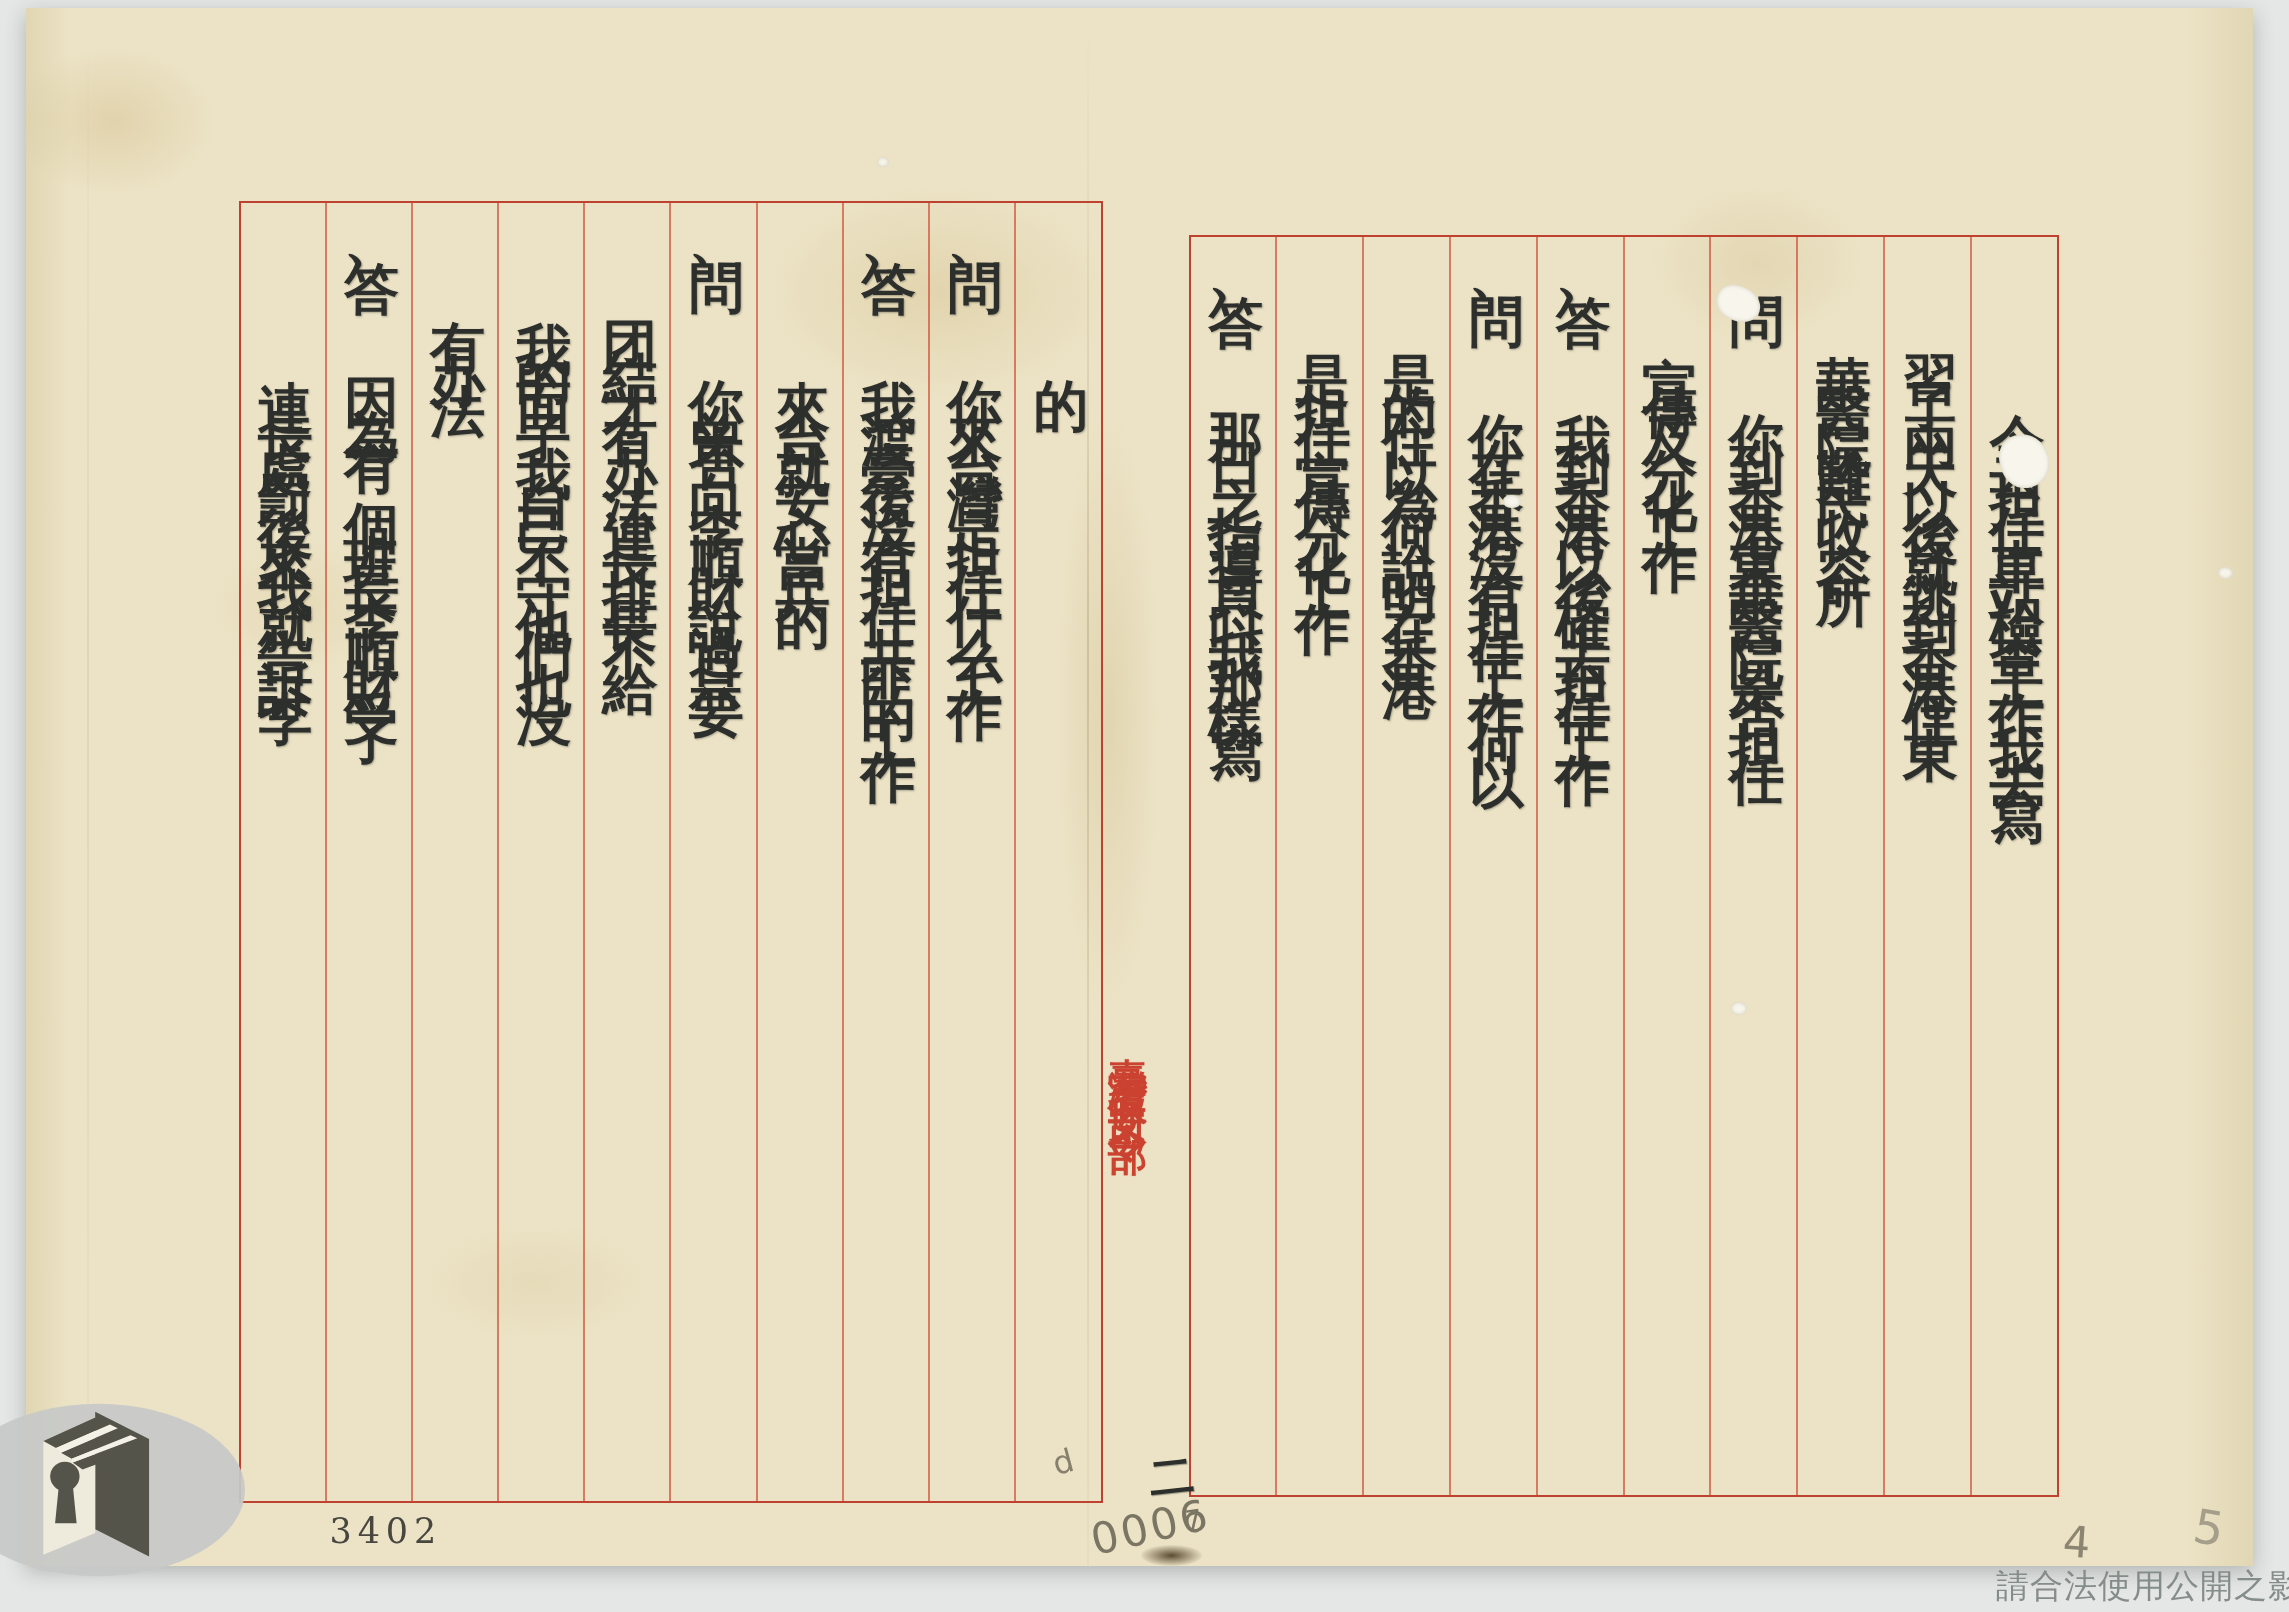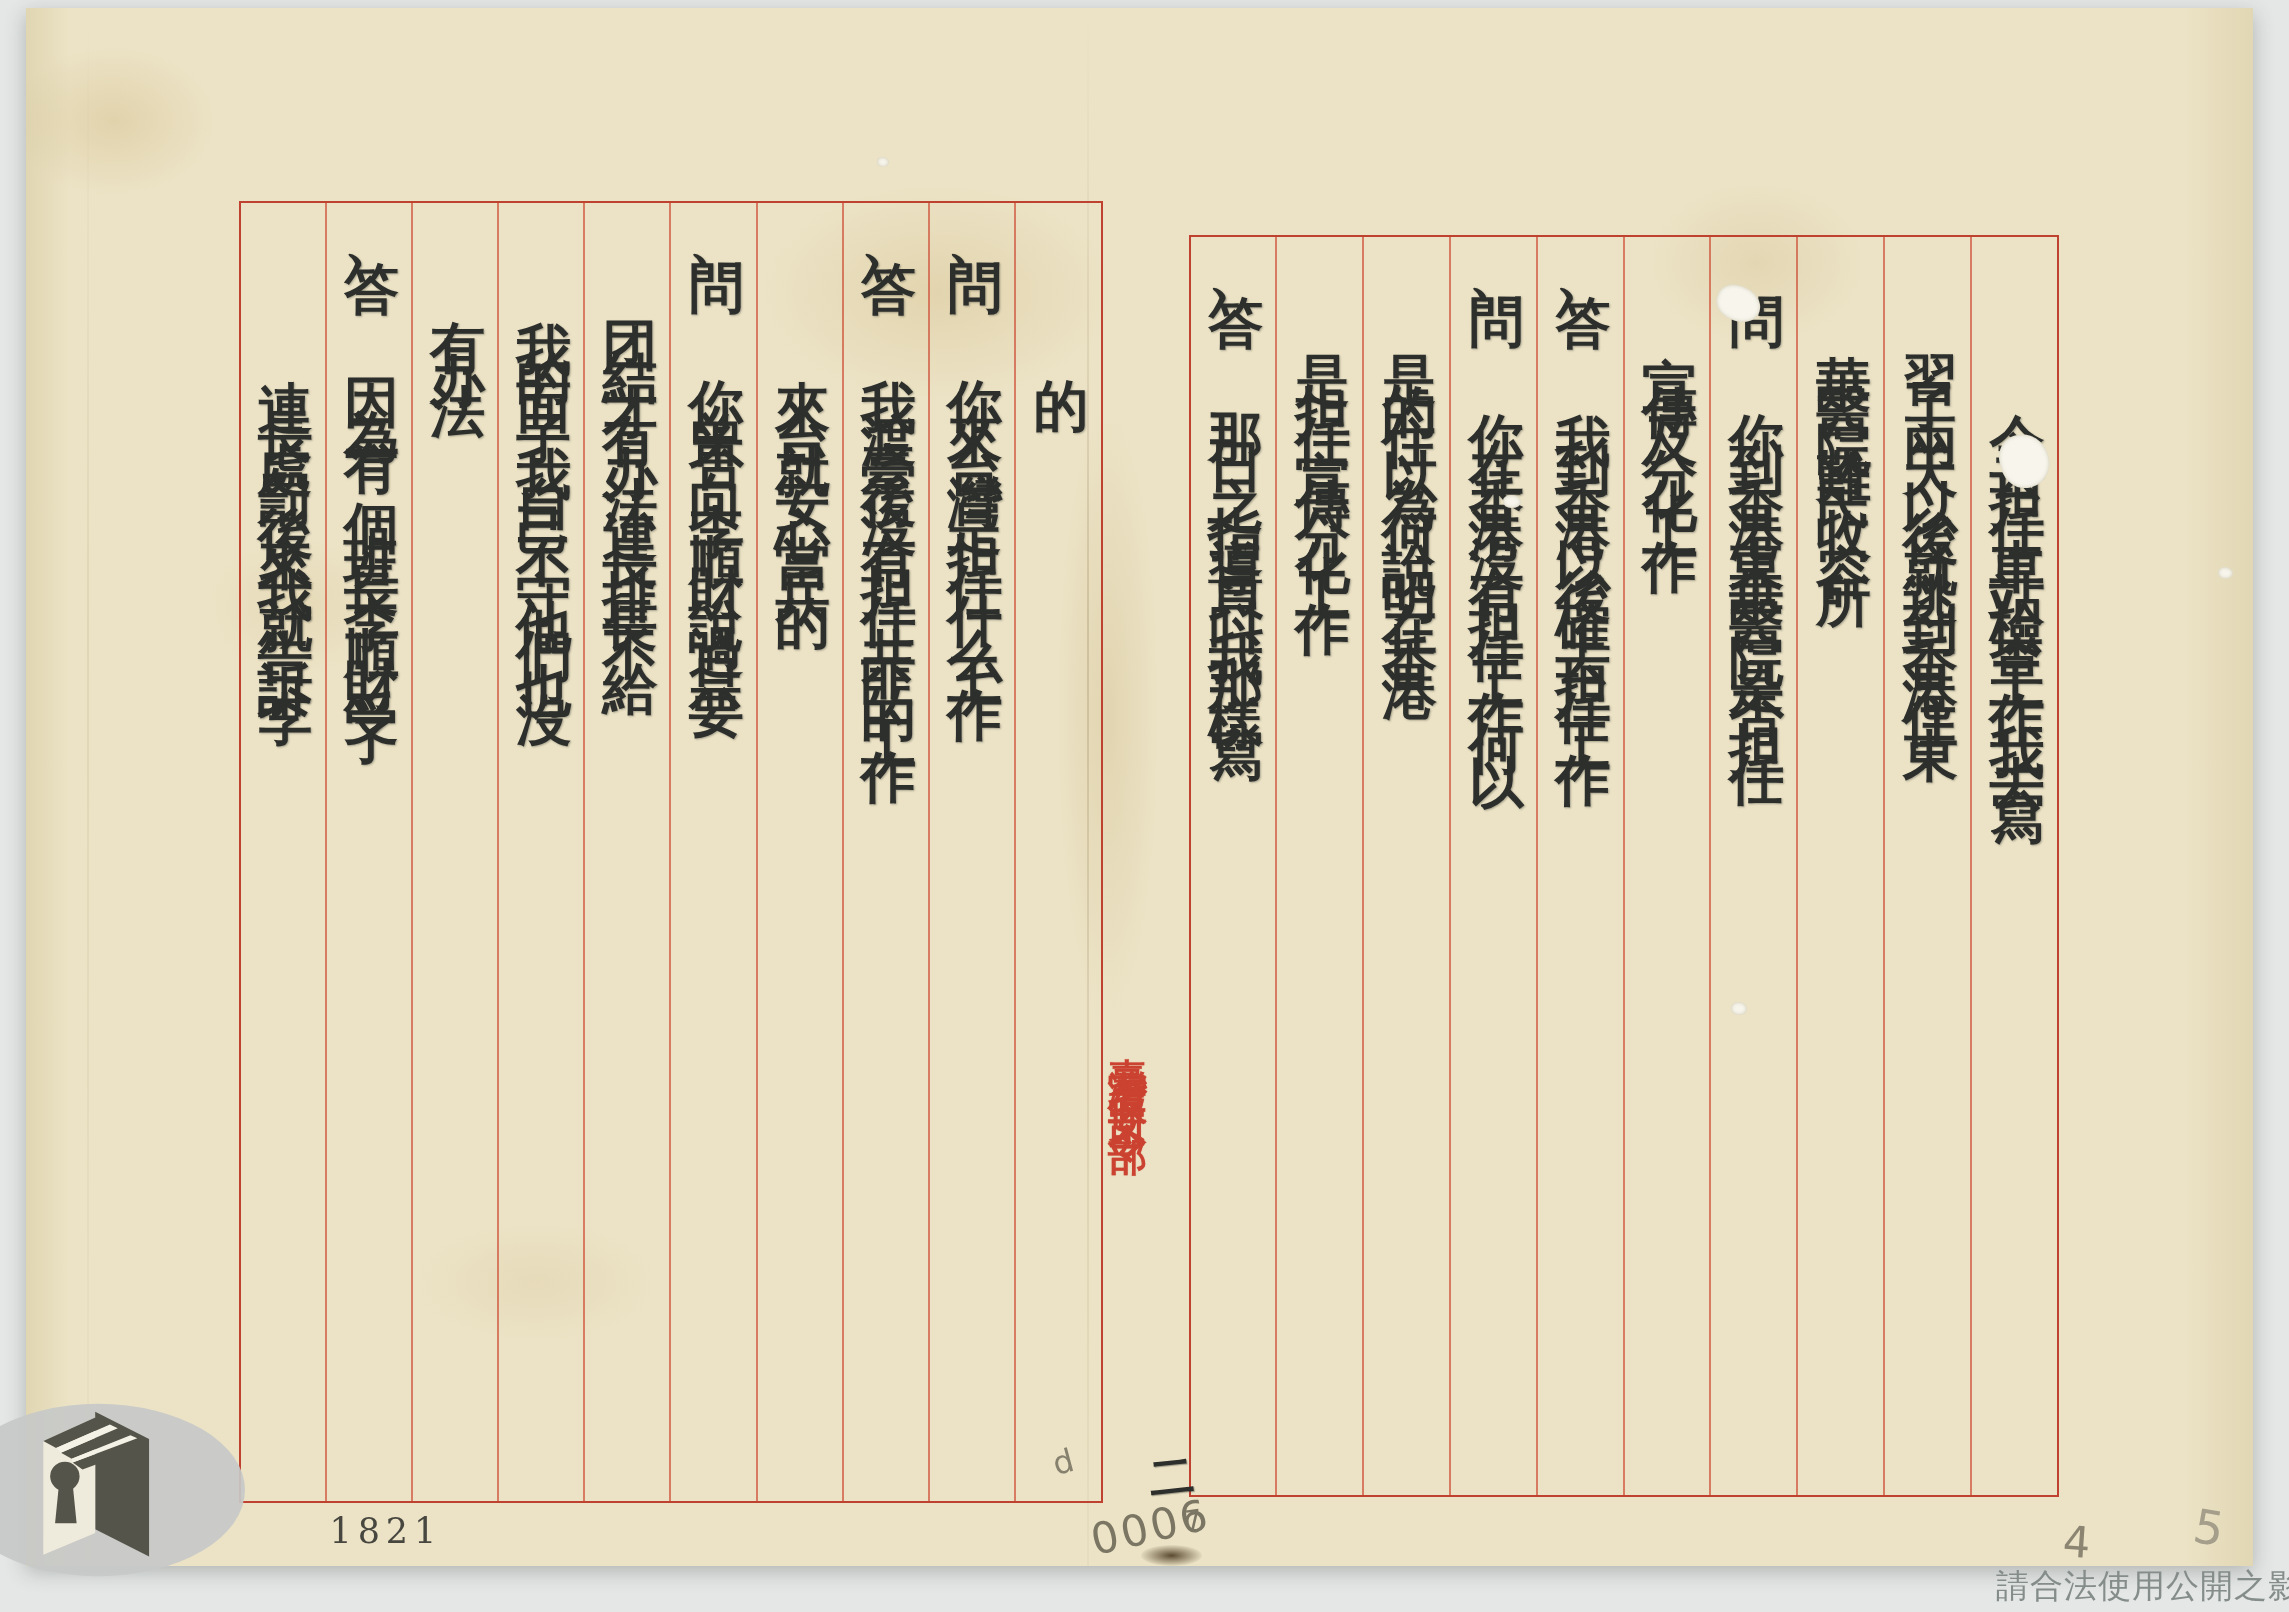--- a/index.html
+++ b/index.html
@@ -114,21 +114,21 @@
         <div class="col" style="padding-top: 15.7px;">答、那日之指導員呌我那樣寫</div>
       </div>
 
     <div class="stamp">臺灣省保安司令部</div>
 
     <div class="ink-two">二</div>
 
     <div class="pencil folio">0006</div>
     <div class="pencil tick">7</div>
     <div class="pencil scribble">d</div>
-    <div class="printed-no">1821</div>
+    <div class="printed-no">3402</div>
     <div class="pencil pg-left">4</div>
     <div class="pencil pg-right">5</div>
 
     <div class="speck" style="left:1690px;top:278px;width:45px;height:35px;transform:rotate(20deg);"></div>
     <div class="speck" style="left:1974px;top:426px;width:49px;height:54px;transform:rotate(-15deg);"></div>
     <div class="speck" style="left:1477px;top:487px;width:18.6px;height:13.7px;"></div>
     <div class="speck" style="left:1705px;top:994px;width:16.7px;height:13.7px;"></div>
     <div class="speck" style="left:2192px;top:559px;width:15.7px;height:11.8px;"></div>
     <div class="speck" style="left:851px;top:149px;width:12.7px;height:9.8px;"></div>
 

